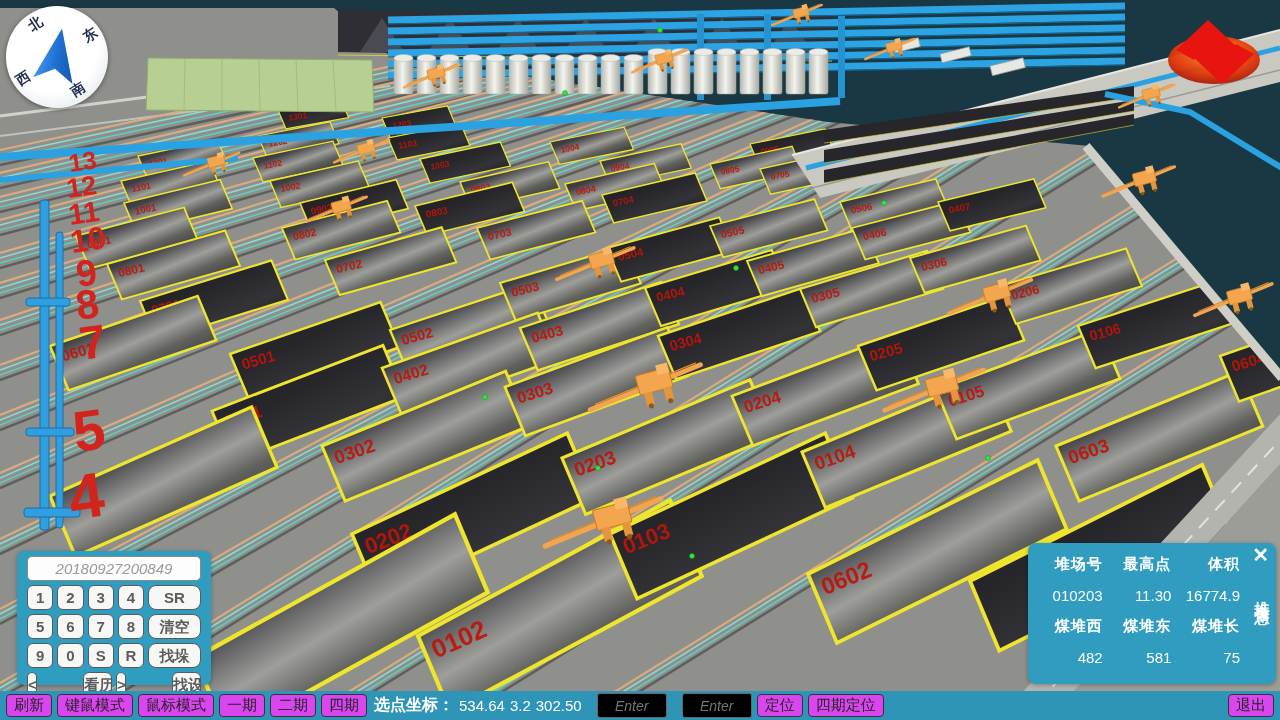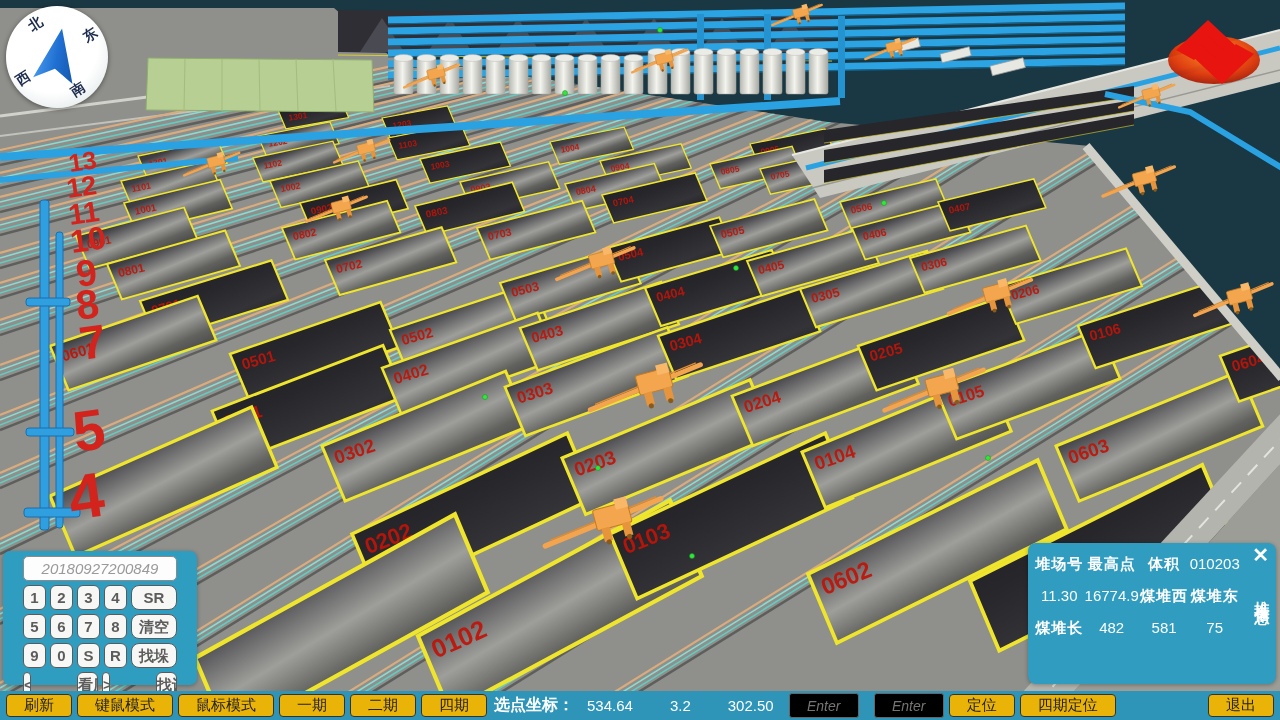--- a/index.html
+++ b/index.html
@@ -15,49 +15,49 @@
         font-size:14px;font-weight:bold;}
   .rose span{position:absolute;}
   .rose .n{top:3px;left:50%;transform:translateX(-50%);}
   .rose .s{bottom:3px;left:50%;transform:translateX(-50%);}
   .rose .e{right:4px;top:50%;transform:translateY(-50%);}
   .rose .w{left:4px;top:50%;transform:translateY(-50%);}
   .compass svg{position:absolute;left:50%;top:50%;transform:translate(-50%,-50%) rotate(10deg);}
   
   .logo{position:absolute;left:1166px;top:12px;width:96px;height:80px;}
   
-  .keypad{position:absolute;left:3px;top:551px;width:194px;height:134px;background:#2f9dc0;
-          border-radius:7px;padding:5px 20px;box-sizing:border-box;box-shadow:0 1px 4px rgba(0,0,0,.3);}
+  .keypad{position:absolute;left:17px;top:551px;width:194px;height:134px;background:#2f9dc0;
+          border-radius:7px;padding:5px 10px;box-sizing:border-box;box-shadow:0 1px 4px rgba(0,0,0,.3);}
   .keypad input{display:block;width:100%;height:25px;box-sizing:border-box;border:1px solid #8a8a8a;
           border-radius:5px;background:#fdfdfd;text-align:center;font-style:italic;color:#9a9a9a;
           font-size:15px;font-family:"Liberation Sans",sans-serif;outline:none;}
   .krow{display:flex;gap:4px;margin-top:4px;}
   .kbtn{flex:1;height:25px;line-height:23px;background:#f7f7f5;border:1.5px solid #5a5a5a;
         border-radius:6px;text-align:center;font-size:15px;color:#5c5c5c;font-weight:bold;
         box-sizing:border-box;cursor:pointer;white-space:nowrap;overflow:hidden;}
   .kbtn.wide{flex:2.1;border-radius:8px;}
   .kbtn.narrow{flex:0.62;}
   .kbtn.wide2{flex:2.0;margin-left:42px;}
   
   .info{position:absolute;left:1028px;top:543px;width:248px;height:141px;background:#2f9cc0;
         border-radius:8px;color:#fff;box-shadow:0 1px 4px rgba(0,0,0,.3);}
   .info .close{position:absolute;right:7px;top:1px;font-size:20px;font-weight:bold;cursor:pointer;line-height:22px;}
   .igrid{position:absolute;left:6px;top:12px;width:206px;display:grid;
-         grid-template-columns:1fr 1fr 1fr 1fr;row-gap:13px;text-align:center;font-size:15px;}
+         grid-template-columns:1fr 1fr 1fr;row-gap:13px;text-align:right;font-size:15px;}
   .igrid .hd{font-weight:bold;letter-spacing:1px;}
   .vtitle{position:absolute;right:5px;top:46px;writing-mode:vertical-rl;font-size:15px;
           letter-spacing:3px;font-weight:bold;}
   
   .toolbar{position:absolute;left:0;bottom:0;width:1280px;height:29px;background:#2e95b9;
            display:flex;align-items:center;gap:5px;padding:0 6px;box-sizing:border-box;}
-  .tbtn{background:#eab308;border:1.5px solid #333;border-radius:4px;color:#222;font-size:15px;
-        height:23px;line-height:20px;padding:0 17px;box-sizing:border-box;cursor:pointer;white-space:nowrap;}
+  .tbtn{background:#d946ef;border:1.5px solid #333;border-radius:4px;color:#222;font-size:15px;
+        height:23px;line-height:20px;padding:0 7px;box-sizing:border-box;cursor:pointer;white-space:nowrap;}
   .tlabel{color:#fff;font-size:16px;font-weight:bold;margin-left:2px;white-space:nowrap;text-align:right;}
-  .tval{color:#fff;font-size:15px;margin-left:8px;white-space:nowrap;}
-  .tval.gap{margin-left:32px;}
+  .tval{color:#fff;font-size:15px;margin-left:0;white-space:nowrap;}
+  .tval.gap{margin-left:0;}
   .tenter{width:64px;height:21px;border:1px solid #666;border-radius:3px;background:#000000;
           font-style:italic;color:#999;font-size:14px;text-align:center;margin-left:10px;
           font-family:"Liberation Sans",sans-serif;outline:none;}
   .spacer{flex:1;}
 </style>
 </head>
 <body>
 
 <div class="stage">
 

